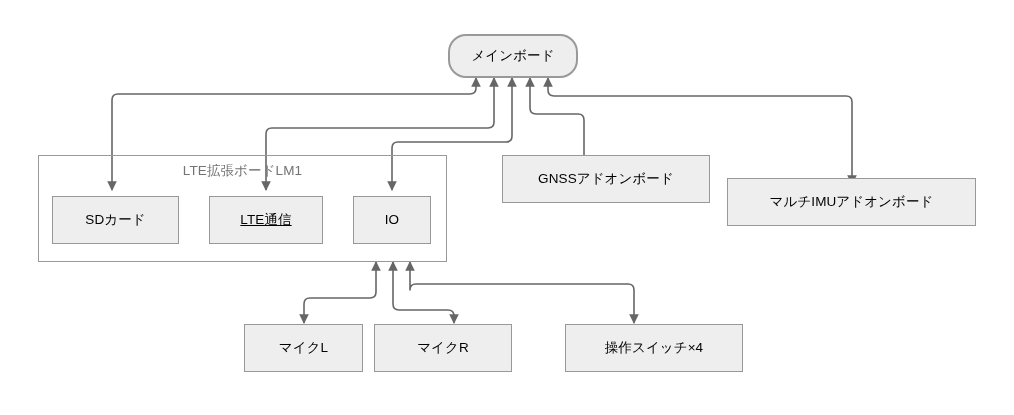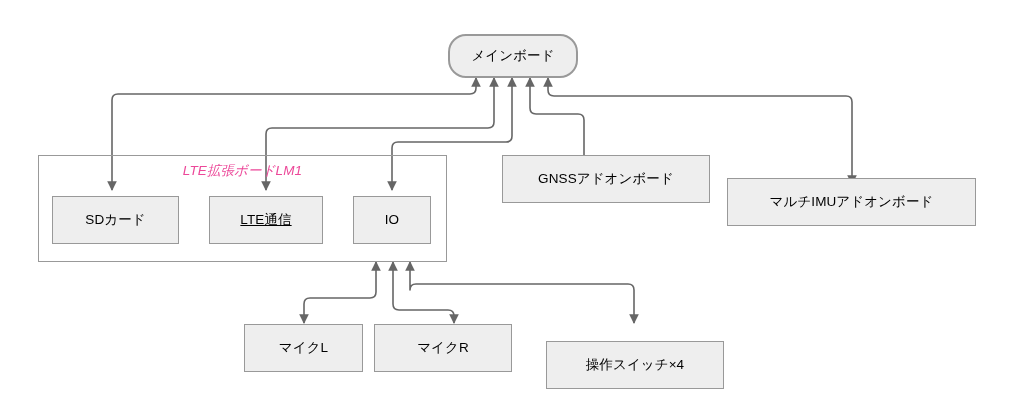--- a/index.html
+++ b/index.html
@@ -54,23 +54,22 @@
     border: 1px solid #999999;
     z-index: 1;
   }
   .group-title {
     position: absolute;
     left: 0;
     right: 0;
     top: 6px;
     text-align: center;
     font-size: 13.5px;
-    color: #ec4899;
+    color: #737373;
     letter-spacing: 0.1px;
-    font-style: italic;
   }
 </style>
 </head>
 <body>
 
 <div id="canvas">
 
   <svg id="edges" viewBox="0 0 1014 415" xmlns="http://www.w3.org/2000/svg">
     <defs>
       <marker id="arrow" viewBox="0 0 10 10" refX="9" refY="5" markerWidth="6" markerHeight="6" orient="auto-start-reverse" markerUnits="strokeWidth">
@@ -130,17 +129,17 @@
   </div>
 
   <div class="node" style="left:244px; top:324px; width:119px; height:48px;">
     <span>マイクL</span>
   </div>
 
   <div class="node" style="left:374px; top:324px; width:138px; height:48px;">
     <span>マイクR</span>
   </div>
 
-  <div class="node" style="left:546px; top:324px; width:178px; height:48px;margin-top:17px;">
+  <div class="node" style="left:565px; top:324px; width:178px; height:48px;">
     <span>操作スイッチ×4</span>
   </div>
 
 </div>
 
 </body></html>

